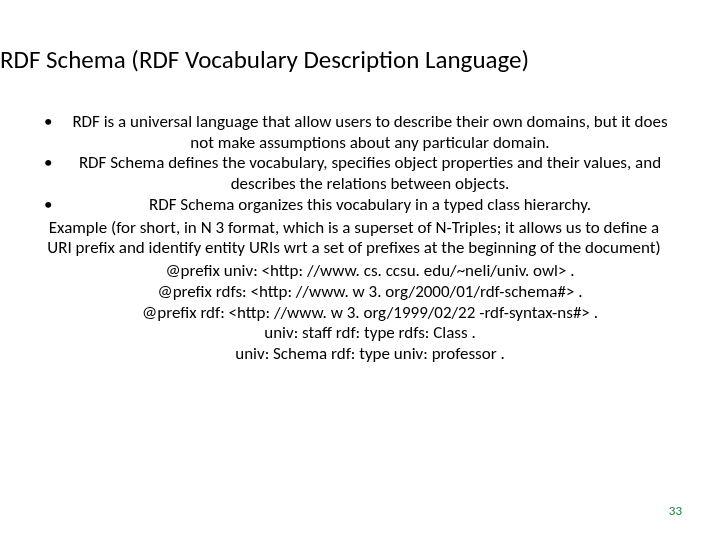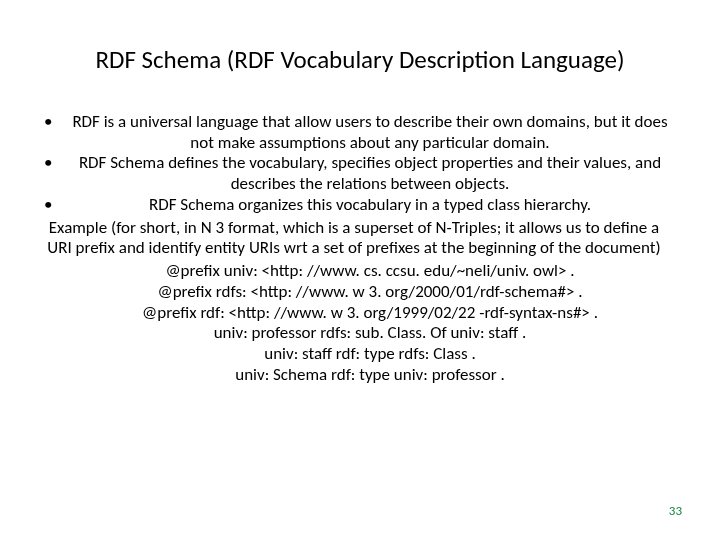--- a/index.html
+++ b/index.html
@@ -15,21 +15,21 @@
     position: relative;
     width: 720px;
     height: 540px;
     box-sizing: border-box;
   }
   .title {
     position: absolute;
     top: 44px;
     left: 0;
     width: 720px;
-    text-align: center;
+    text-align: left;
     font-size: 25px;
     font-weight: 400;
     letter-spacing: 0px;
   }
   .body {
     position: absolute;
     top: 112px;
     left: 34px;
     width: 640px;
     font-size: 17px;
@@ -79,20 +79,19 @@
   <div class="body">
     <ul>
       <li class="bullet">RDF is a universal language that allow users to describe their own domains, but it does not make assumptions about any particular domain.</li>
       <li class="bullet">RDF Schema defines the vocabulary, specifies object properties and their values, and describes the relations between objects.</li>
       <li class="bullet">RDF Schema organizes this vocabulary in a typed class hierarchy.</li>
     </ul>
     <p class="para">Example (for short, in N 3 format, which is a superset of N-Triples; it allows us to define a URI prefix and identify entity URIs wrt a set of prefixes at the beginning of the document)</p>
     <p class="indent">@prefix univ: &lt;http: //www. cs. ccsu. edu/~neli/univ. owl&gt; .</p>
     <p class="indent">@prefix rdfs: &lt;http: //www. w 3. org/2000/01/rdf-schema#&gt; .</p>
     <p class="indent">@prefix rdf: &lt;http: //www. w 3. org/1999/02/22 -rdf-syntax-ns#&gt; .</p>
-    <p class="indent">univ: professor   rdfs: sub. Class. Of   univ: staff  .</p>
     <p class="indent">univ: staff   rdf: type  rdfs: Class .</p>
     <p class="indent">univ: Schema rdf: type univ: professor .</p>
   </div>
 
   <div class="pagenum">33</div>
 
 </div>
 
 </body></html>

